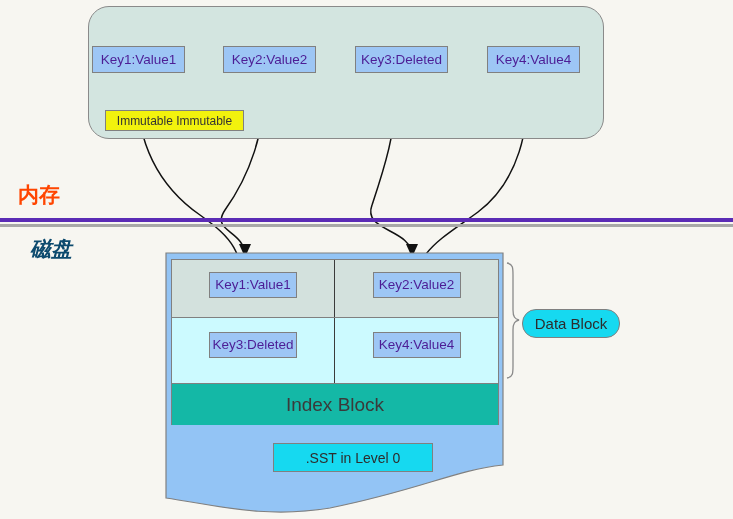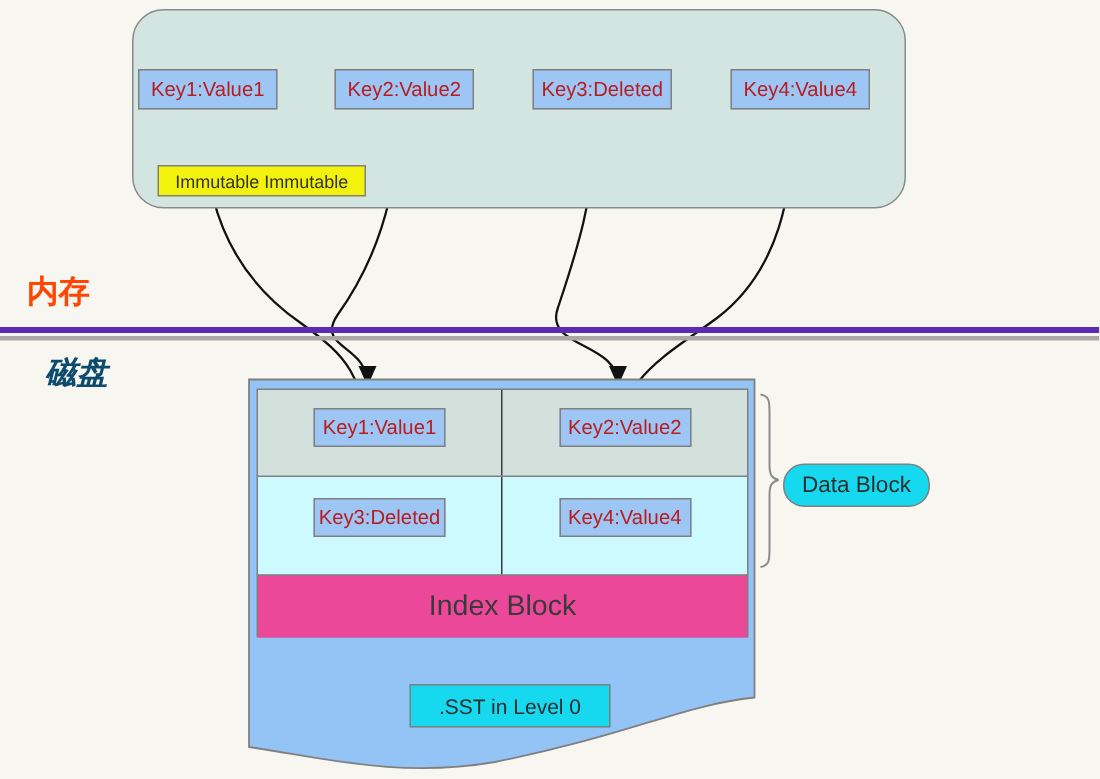--- a/index.html
+++ b/index.html
@@ -36,21 +36,21 @@
     border-radius: 21px;
     box-sizing: border-box;
   }
 
   
   .keybox {
     position: absolute;
     background: #9dc6f5;
     border: 1px solid #808080;
     box-sizing: border-box;
-    color: #b91c1c;
+    color: #4c1d95;
     font-size: 13.5px;
     line-height: 1;
     display: flex;
     align-items: center;
     justify-content: center;
     white-space: nowrap;
   }
   .mt-key { top: 46px; height: 27px; }
   .mt-k1 { left: 92px;  width: 93px; }
   .mt-k2 { left: 223px; width: 93px; }
@@ -151,21 +151,21 @@
     margin-top: -8px;
   }
   .db-cell-bottom .keybox { margin-top: -12px; }
 
   .index-block {
     position: absolute;
     left: 0;
     top: 123px;
     width: 100%;
     height: 42px;
-    background: #ec4899;
+    background: #14b8a6;
     border-top: 1px solid #808080;
     box-sizing: border-box;
     display: flex;
     align-items: center;
     justify-content: center;
     color: #3a3a3a;
     font-size: 19px;
     white-space: nowrap;
   }
 
@@ -177,22 +177,22 @@
     box-sizing: border-box;
     color: #2d2d2d;
     font-size: 14px;
     display: flex;
     align-items: center;
     justify-content: center;
     white-space: nowrap;
   }
   .sst-tag {
     left: 273px;
-    top: 456px;
-    width: 134px;
+    top: 443px;
+    width: 160px;
     height: 29px;
   }
   .datablock-tag {
     left: 522px;
     top: 309px;
     width: 98px;
     height: 29px;
     font-size: 15px;
     border-radius: 14px;
   }

